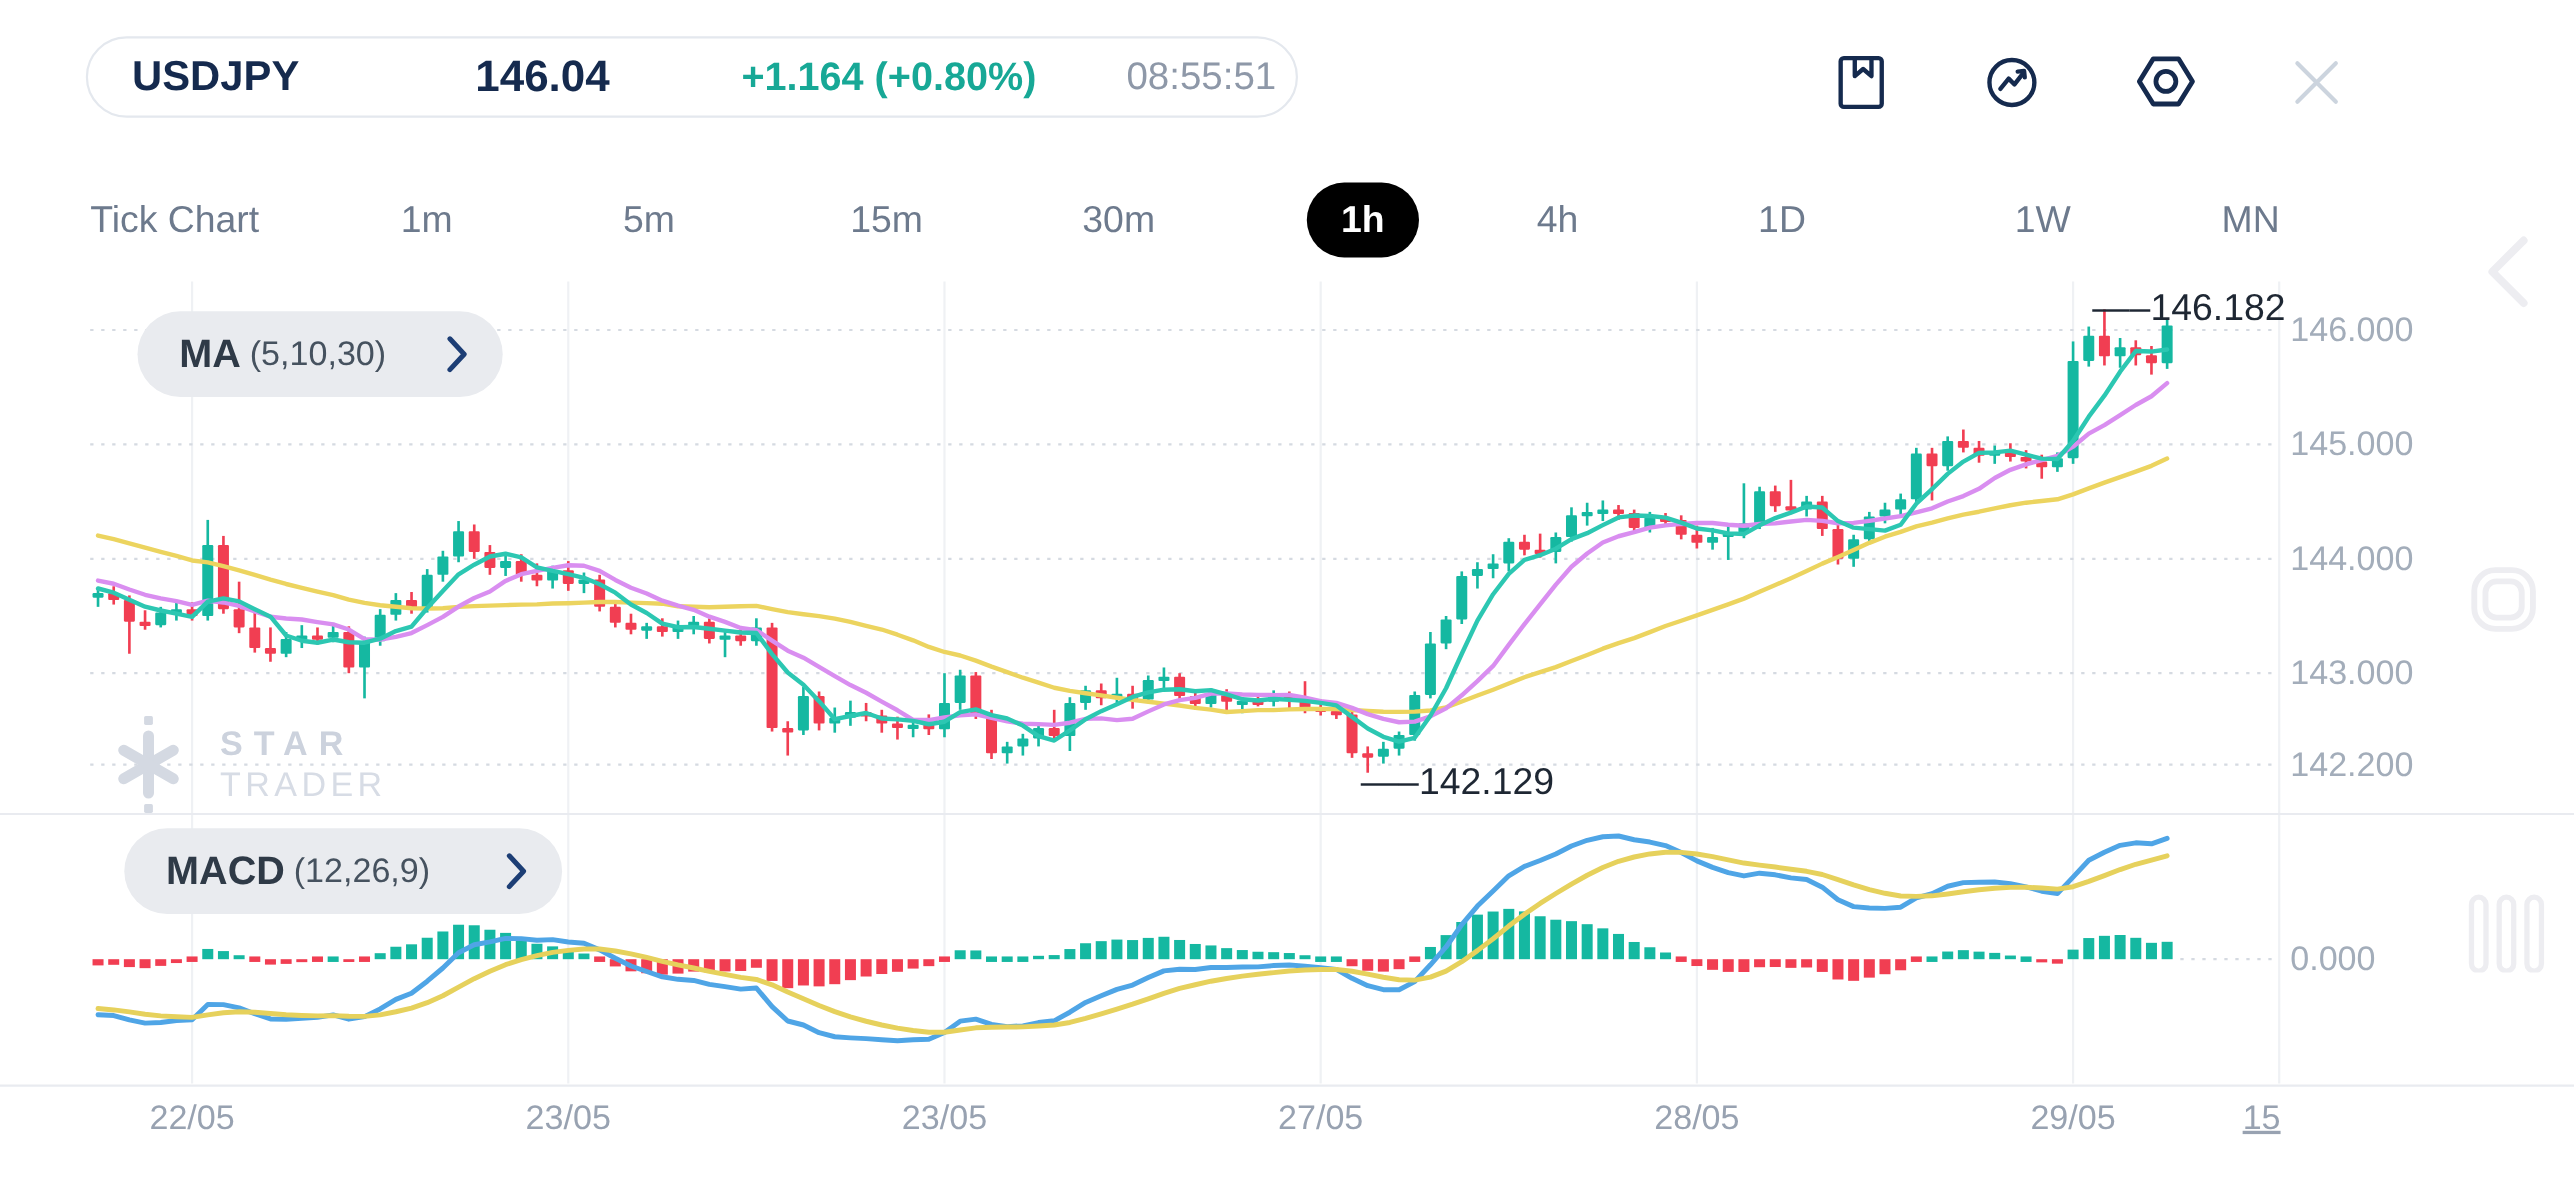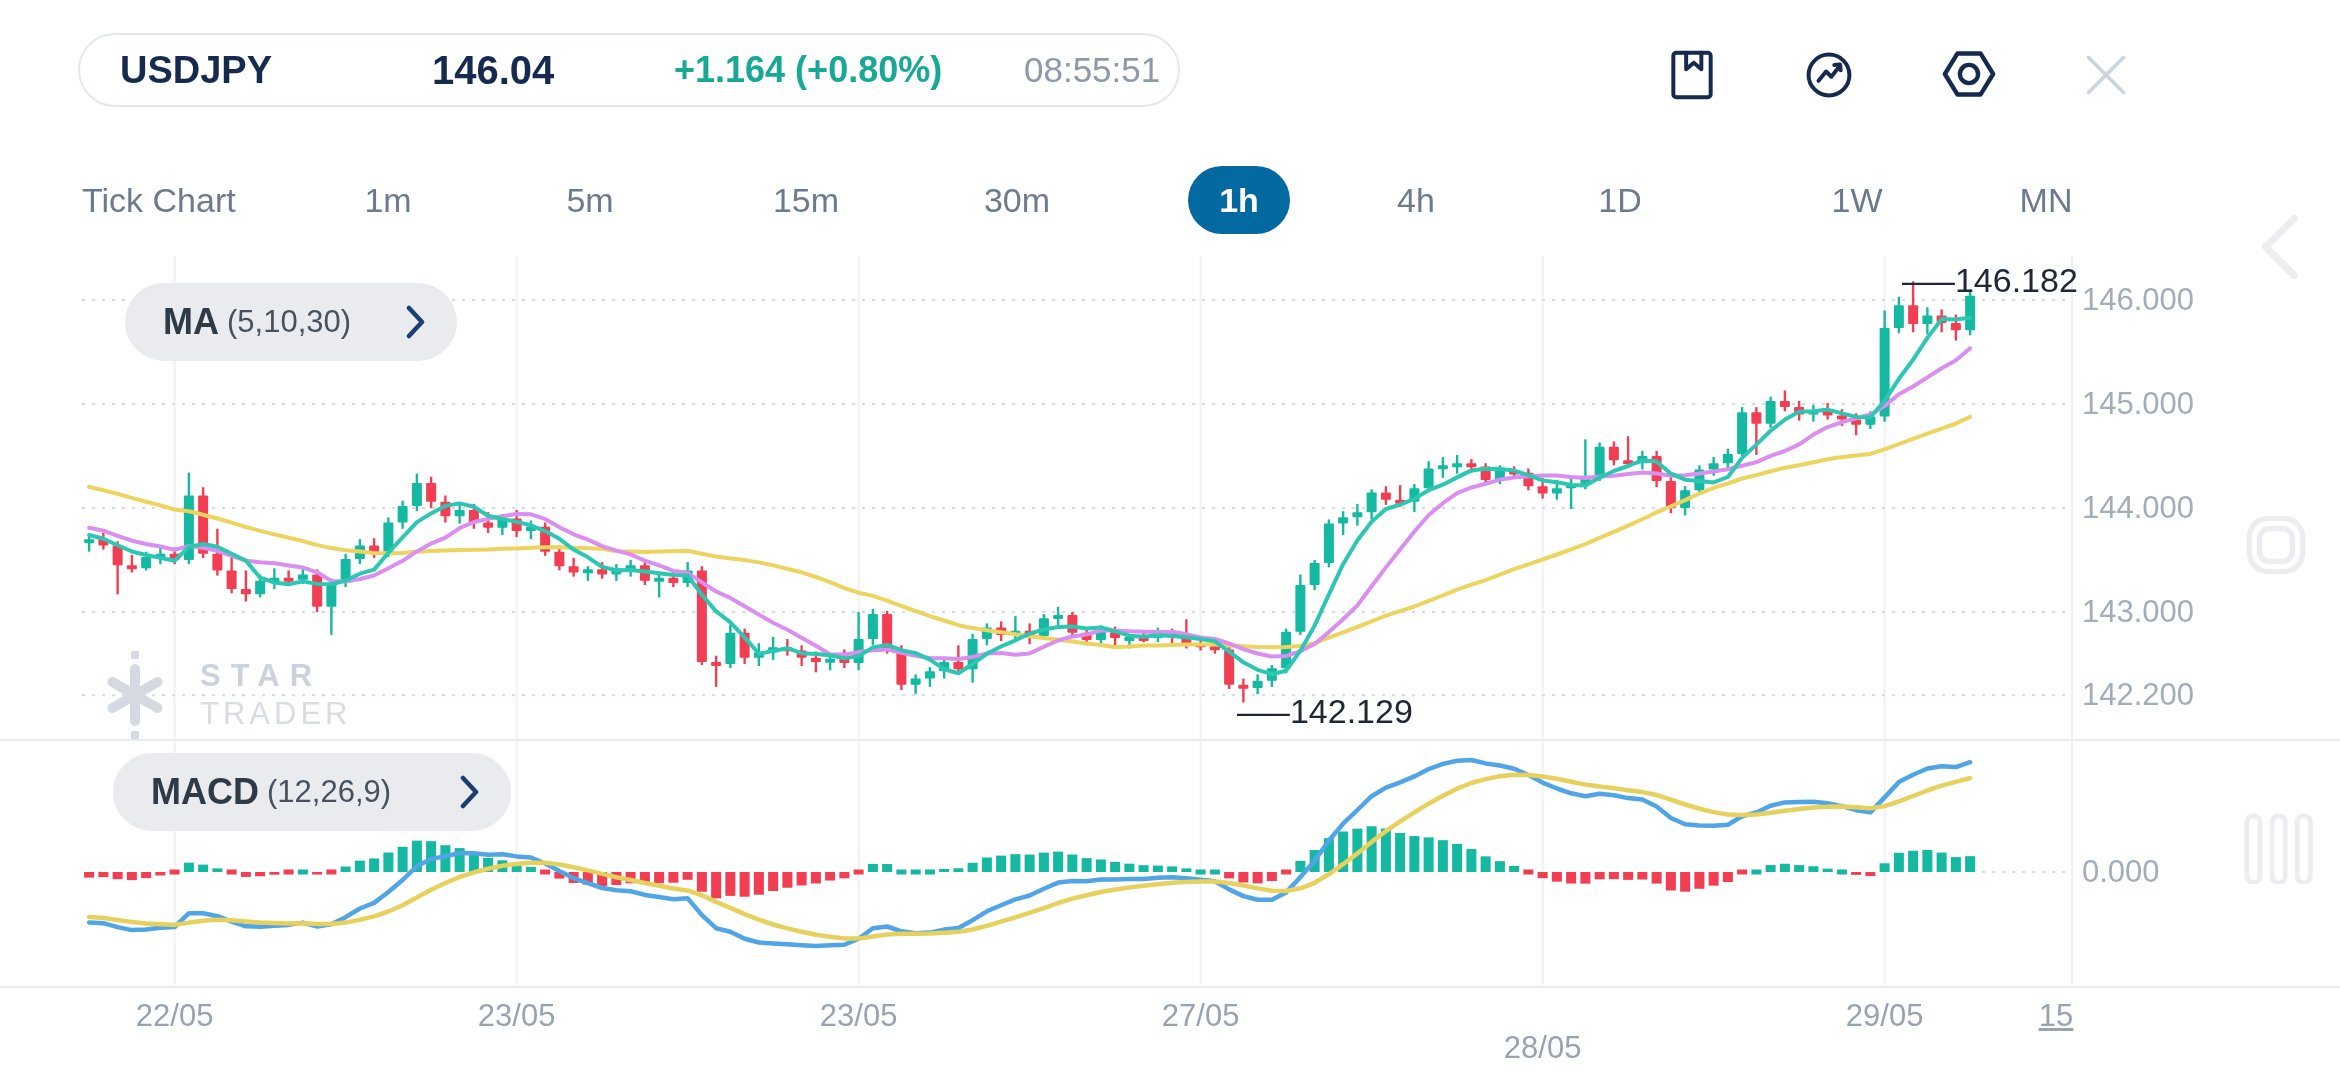--- a/index.html
+++ b/index.html
@@ -491,21 +491,21 @@
     <path d="M9 9 L39 39 M39 9 L9 39"></path>
   </g>
 </svg>
 
 <div id="tabs">
     <div class="abs tab first" style="left: 82px;">Tick Chart</div>
     <div class="abs tab" style="left: 388px;">1m</div>
     <div class="abs tab" style="left: 590px;">5m</div>
     <div class="abs tab" style="left: 806px;">15m</div>
     <div class="abs tab" style="left: 1017px;">30m</div>
-    <div class="abs tab active" style="left: 1239px; background: #0369a1;">1h</div>
+    <div class="abs tab active" style="left: 1239px; background: #000000;">1h</div>
     <div class="abs tab" style="left: 1416px; text-align: right;">4h</div>
     <div class="abs tab" style="left: 1620px;">1D</div>
     <div class="abs tab" style="left: 1833px; margin-left: 24px;">1W</div>
     <div class="abs tab" style="left: 2046px;">MN</div>
   </div>
 
 <div class="abs ind-pill" style="left:125px;top:283px;width:332px;height:78px;">
   <span class="ind-name">MA</span>
   <span class="ind-params">(5,10,30)</span>
   <span class="ind-chev">
@@ -550,21 +550,21 @@
     <div class="abs pricelab" style="top: 508px;">144.000</div>
     <div class="abs pricelab" style="top: 612px;">143.000</div>
     <div class="abs pricelab" style="top: 695.2px;">142.200</div>
   </div>
 <div class="abs pricelab" style="top:872px;">0.000</div>
 <div id="date-labels">
     <div class="abs datelab" style="left: 174.625px;">22/05</div>
     <div class="abs datelab" style="left: 516.625px;">23/05</div>
     <div class="abs datelab" style="left: 858.625px;">23/05</div>
     <div class="abs datelab" style="left: 1200.62px;">27/05</div>
-    <div class="abs datelab" style="left: 1542.62px; margin-top: 32px;">28/05</div>
+    <div class="abs datelab" style="left: 1542.62px;">28/05</div>
     <div class="abs datelab" style="left: 1884.62px;">29/05</div>
     <div class="abs datelab" style="left: 2056px; text-decoration: underline;">15</div>
   </div>
 
 <svg class="abs icon-btn" style="left:2248px;top:210px" width="64" height="74" viewBox="0 0 44 52">
   <path d="M32 6 L12 26 L32 46" fill="none" stroke="#ededf1" stroke-width="5" stroke-linecap="round" stroke-linejoin="round"></path>
 </svg>
 <svg class="abs icon-btn" style="left:2243px;top:512px" width="66" height="66" viewBox="0 0 52 52">
   <g fill="none" stroke="#ededf1" stroke-width="4.2">
     <rect x="5" y="5" width="42" height="42" rx="15"></rect>

